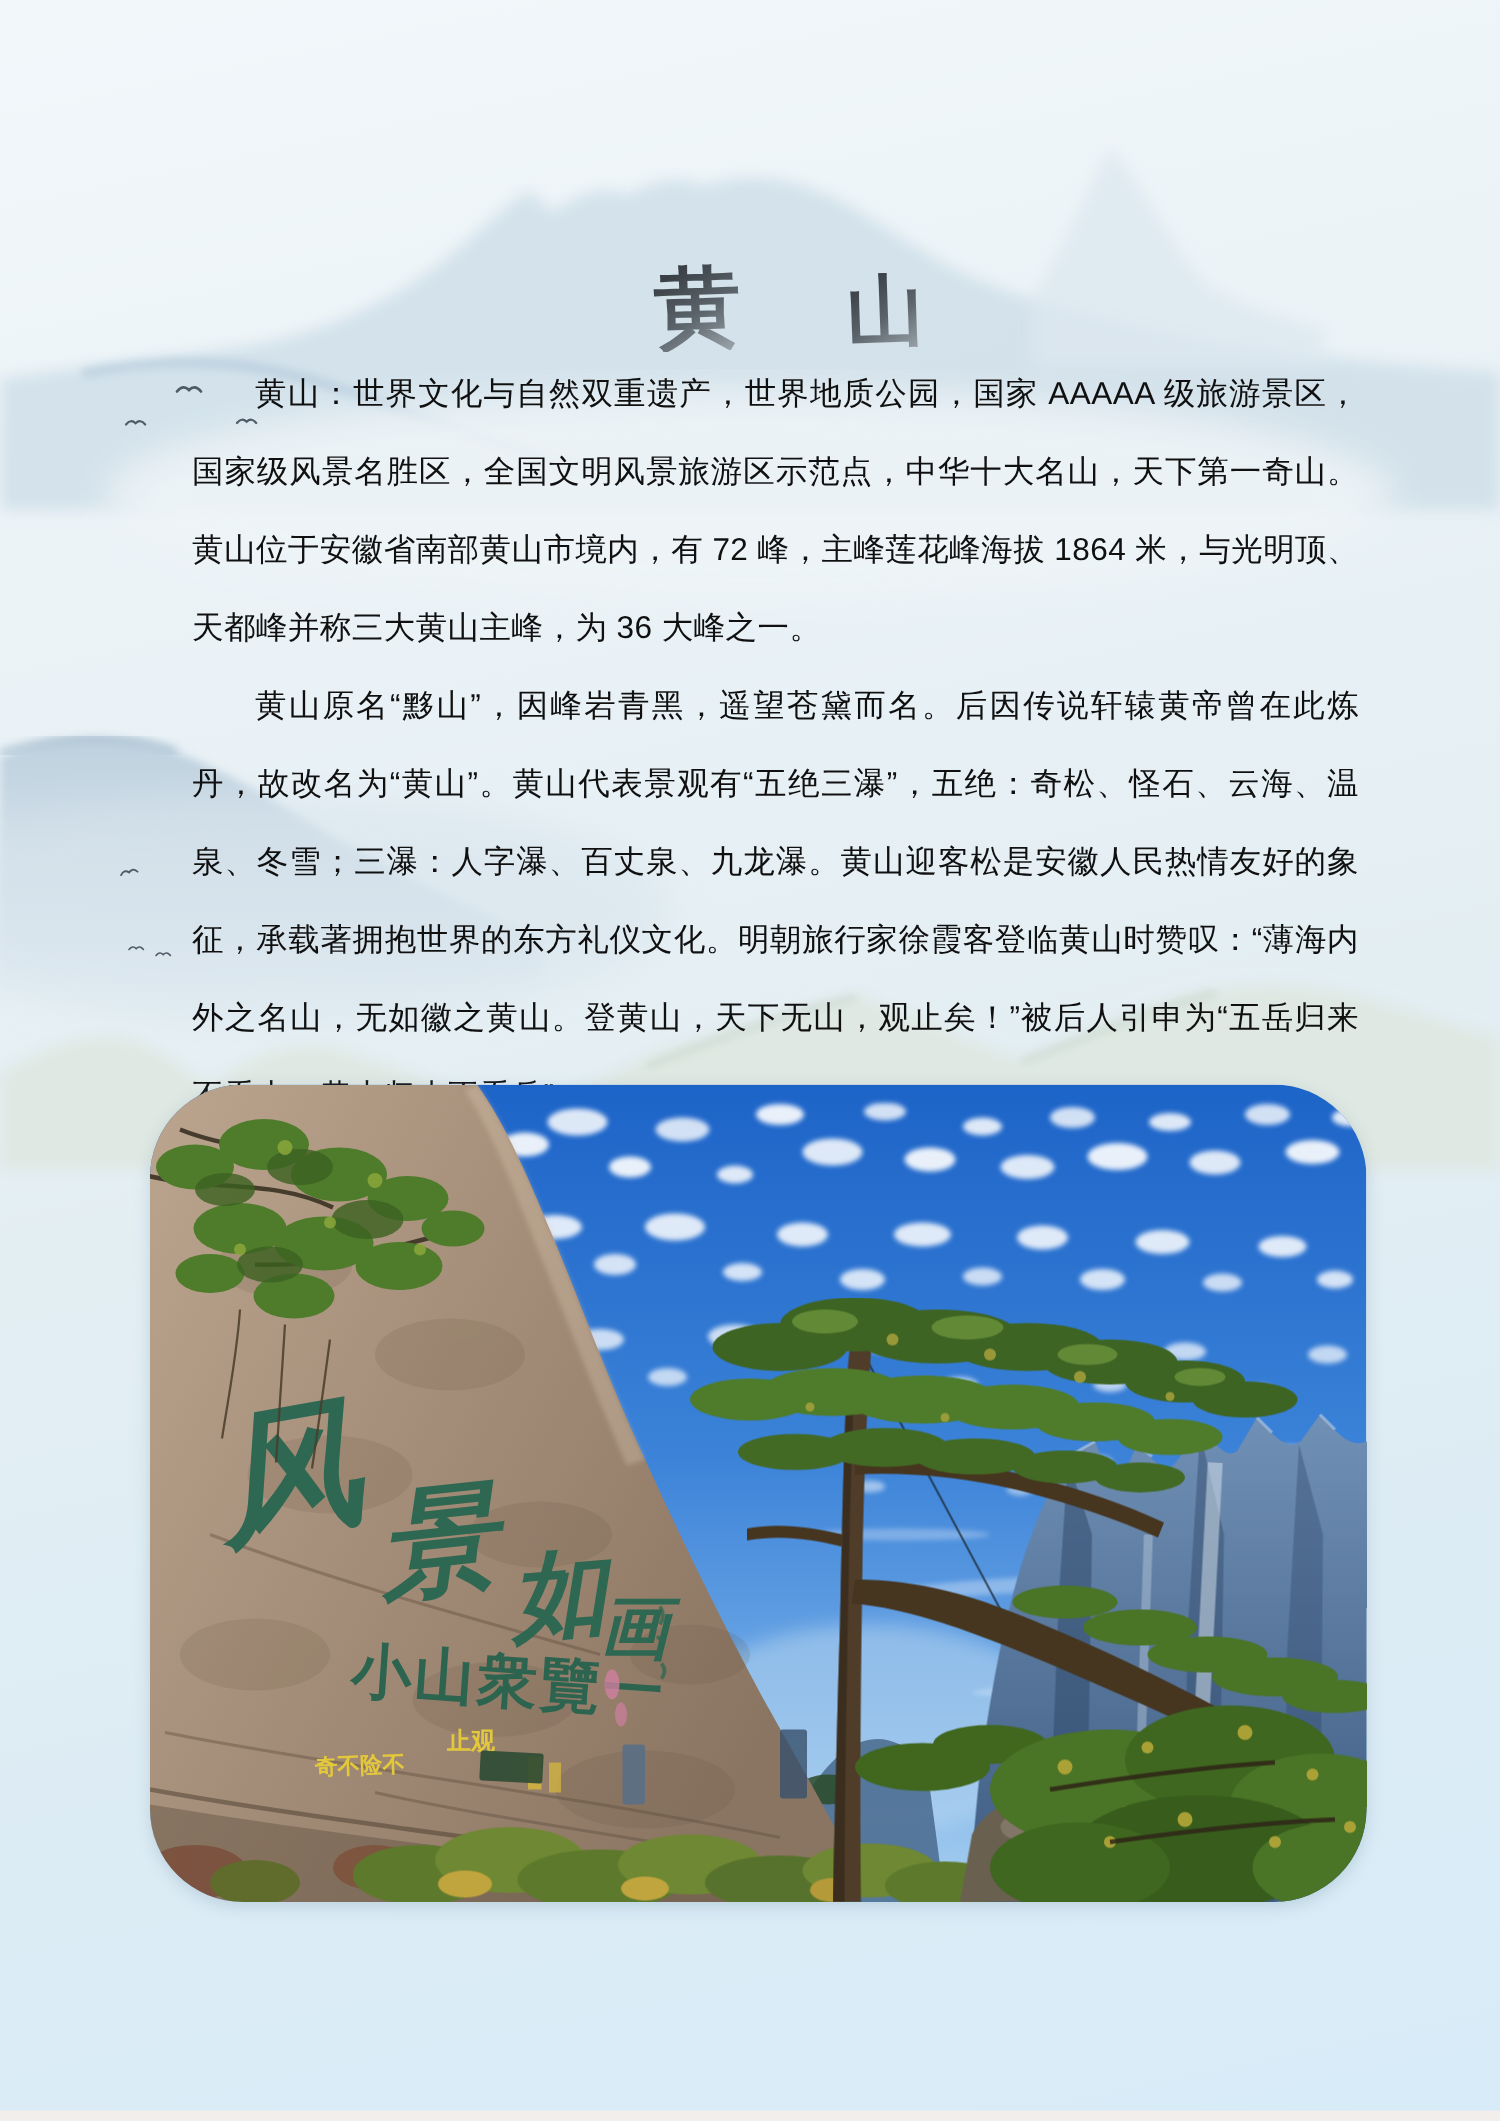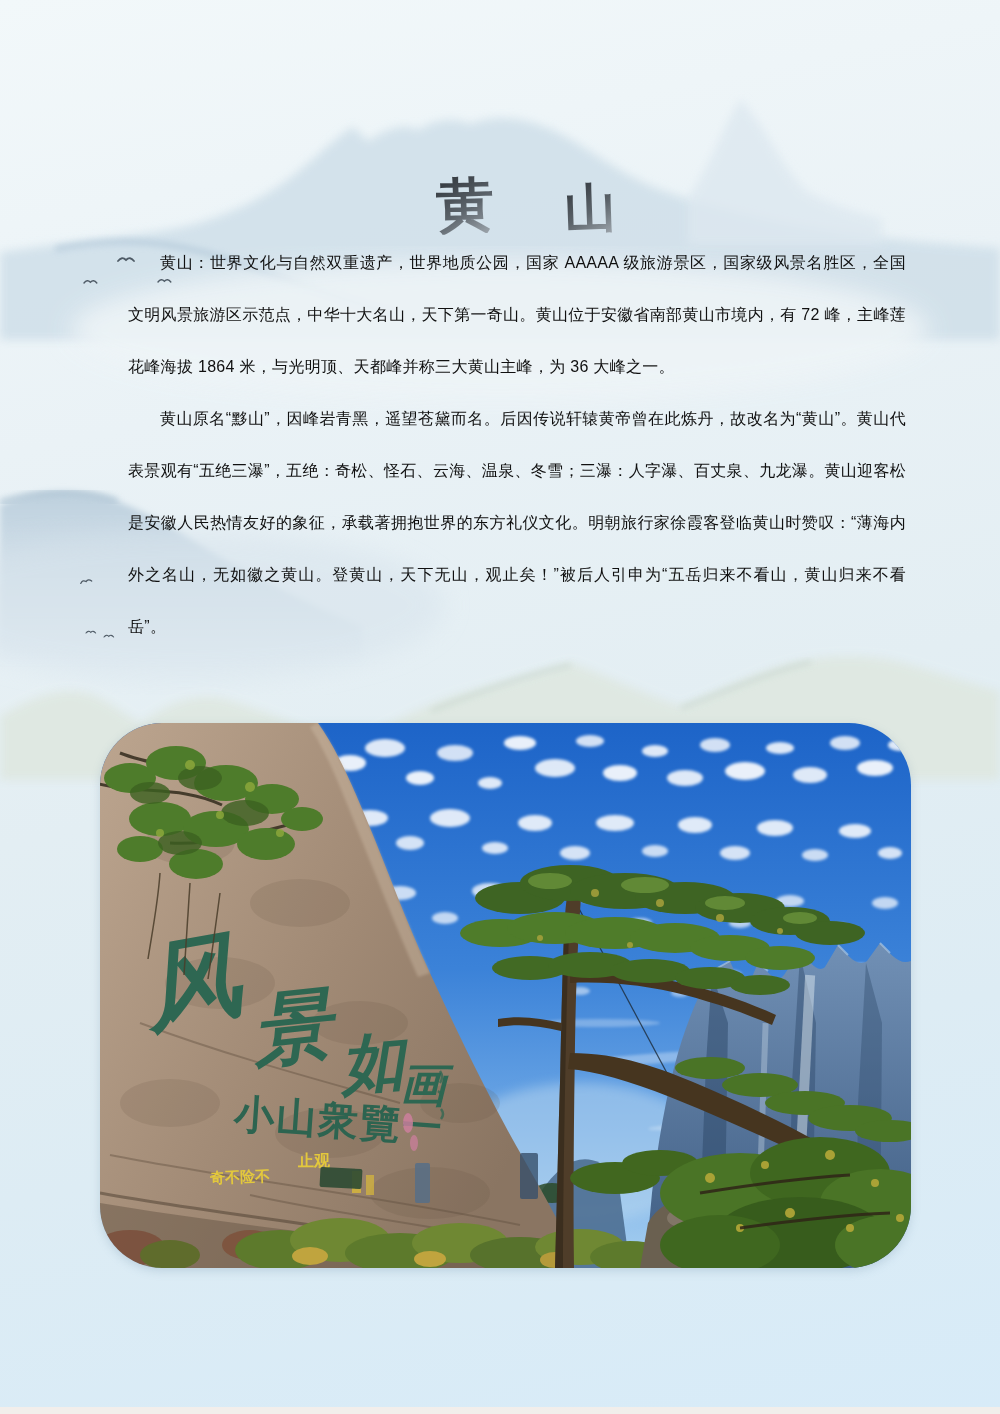--- a/index.html
+++ b/index.html
@@ -22,21 +22,21 @@
     font-size:58px;line-height:1;
     background:linear-gradient(150deg,#3a4046 15%,#5c646b 55%,#9aa2a9 95%);
     -webkit-background-clip:text;background-clip:text;
     color:transparent;
     transform:rotate(-2deg);
     text-shadow:none;
   }
   .title-char.shan{font-size:52px;margin-top:6px;}
   .article{
     position:absolute;left:128px;top:237px;width:778px;
-    font-size:16px;line-height:52px;color:#101010;
+    font-size:21px;line-height:52px;color:#101010;
     text-align:justify;letter-spacing:0.3px;
   }
   .article p{margin:0;text-indent:2em;}
   .photo{
     position:absolute;left:100px;top:723px;width:811px;height:545px;
     margin:0;border-radius:62px;overflow:hidden;
     box-shadow:0 3px 10px rgba(110,145,170,0.28);
   }
   .photo svg{display:block;width:811px;height:545px;}
   .insc-main{

